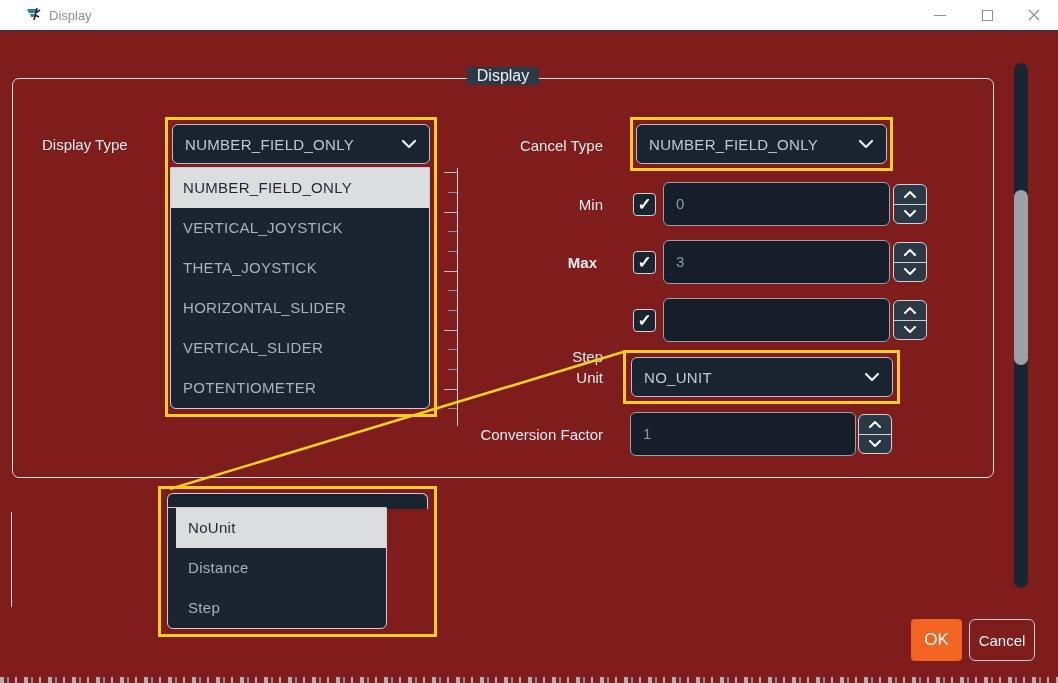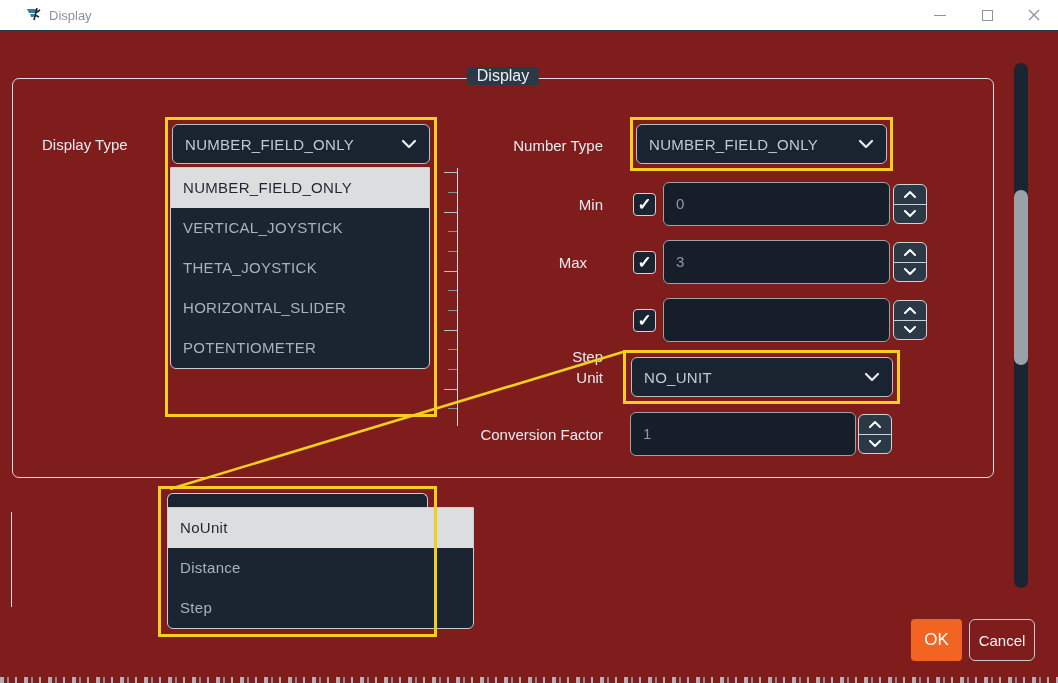--- a/index.html
+++ b/index.html
@@ -196,24 +196,25 @@
           <polyline points="2,2 8,8 14,2"></polyline>
         </svg>
     </span>
   </div>
 
   <div class="popup" style="left:170px; top:167px; width:260px;">
     <div class="opt selected">NUMBER_FIELD_ONLY</div>
     <div class="opt">VERTICAL_JOYSTICK</div>
     <div class="opt">THETA_JOYSTICK</div>
     <div class="opt">HORIZONTAL_SLIDER</div>
+    <div class="opt">VERTICAL_SLIDER</div>
     <div class="opt">POTENTIOMETER</div>
   </div>
 
-  <div class="form-label right" style="left:418px; top:137px;">Number Type</div>
+  <div class="form-label right" style="left:418px; top:137px;">Cancel Type</div>
   <div class="combo" style="left:636px; top:124px; width:251px; height:40px;">
     <span class="combo-value">NUMBER_FIELD_ONLY</span>
     <span class="chev">
       <svg width="16" height="10" viewBox="0 0 16 10">
           <polyline points="2,2 8,8 14,2"></polyline>
         </svg>
     </span>
   </div>
 
   <div class="form-label right" style="left:418px; top:196px;">Min</div>
@@ -227,21 +228,21 @@
           <polyline points="2,7 7,2 12,7"></polyline>
         </svg>
     </div>
     <div class="spin-btn">
       <svg width="14" height="8" viewBox="0 0 14 8">
           <polyline points="2,1 7,6 12,1"></polyline>
         </svg>
     </div>
   </div>
 
-  <div class="form-label right" style="left:402px; top:254px;">Max</div>
+  <div class="form-label right" style="left:412px; top:254px;font-weight:bold;">Max</div>
   <div class="checkbox" style="left:633px; top:251px;">
     <span>✓</span>
   </div>
   <div class="field" style="left:663px; top:240px; width:227px;">3</div>
   <div class="spinner" style="left:893px; top:242px;">
     <div class="spin-btn up">
       <svg width="14" height="8" viewBox="0 0 14 8">
           <polyline points="2,7 7,2 12,7"></polyline>
         </svg>
     </div>
@@ -289,21 +290,21 @@
         </svg>
     </div>
     <div class="spin-btn">
       <svg width="14" height="8" viewBox="0 0 14 8">
           <polyline points="2,1 7,6 12,1"></polyline>
         </svg>
     </div>
   </div>
 
   <div class="combo-sliver"></div>
-  <div class="popup" style="left:167px; top:507px; width:307px;">
+  <div class="popup" style="left:167px; top:507px; width:220px;padding-left:8px;">
     <div class="opt selected">NoUnit</div>
     <div class="opt">Distance</div>
     <div class="opt">Step</div>
   </div>
 
   <div class="hl" style="left:165px; top:117px; width:272px; height:300px;"></div>
   <div class="hl" style="left:630px; top:117px; width:263px; height:54px;"></div>
   <div class="hl" style="left:623px; top:350px; width:277px; height:54px;"></div>
   <div class="hl" style="left:158px; top:486px; width:279px; height:151px;"></div>
   <svg id="hl-line" width="1058" height="683">

